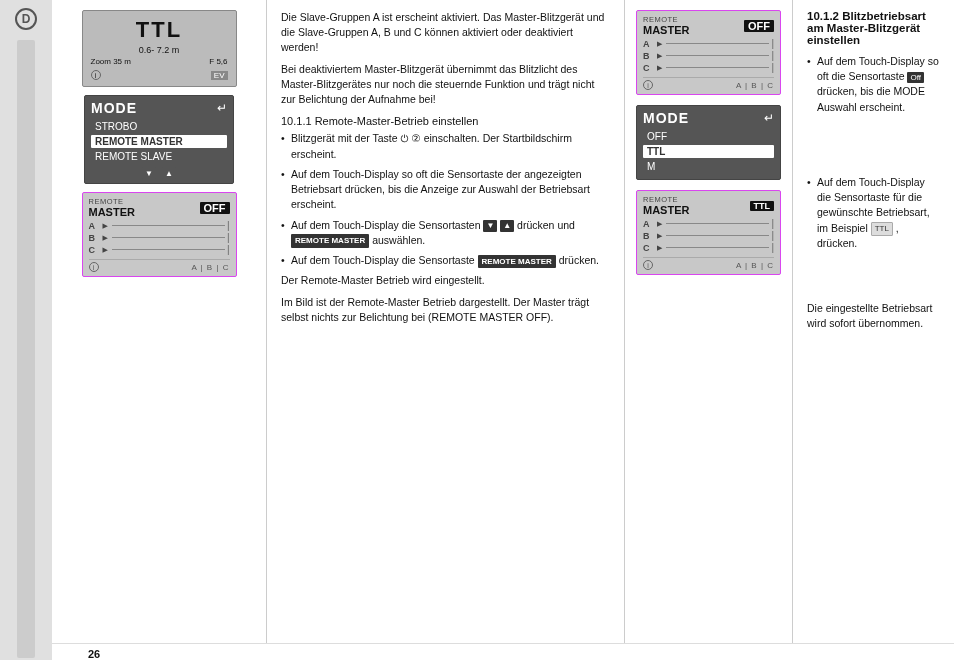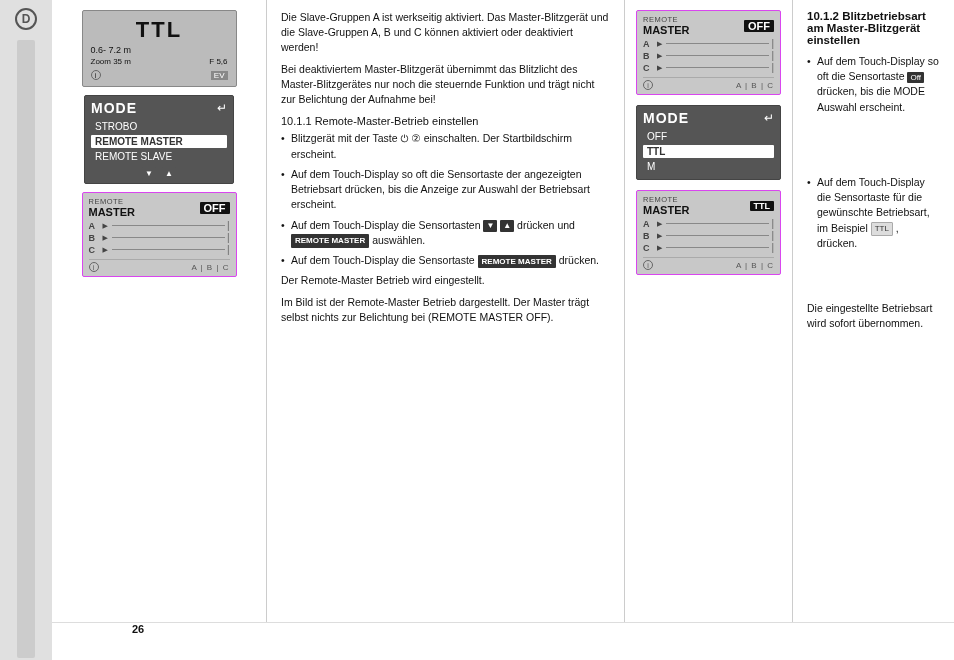--- a/index.html
+++ b/index.html
@@ -187,21 +187,21 @@
       margin-bottom: 8px;
     }
     .ttl-big {
       font-size: 22px;
       font-weight: bold;
       text-align: center;
       letter-spacing: 2px;
     }
     .ttl-range {
       font-size: 9px;
-      text-align: left;
+      text-align: center;
       margin-top: 2px;
     }
     .ttl-info-row {
       display: flex;
       justify-content: space-between;
       font-size: 8px;
       margin-top: 2px;
     }
     .ttl-ev {
       background: #888;
@@ -261,24 +261,24 @@
       color: #333;
       font-size: 8px;
       padding: 0 3px;
       border: 1px solid #aaa;
       border-radius: 1px;
       vertical-align: middle;
     }
 
     
     .page-footer {
-      height: 38px;
-      display: flex;
-      align-items: flex-start;
-      padding-left: 80px;
+      height: 17px;
+      display: flex;
+      align-items: flex-end;
+      padding-left: 36px;
       font-size: 11px;
       font-weight: bold;
       border-top: 1px solid #ddd;
     }
 
     .mode-display-left {
       background: #555;
       color: #fff;
       border: 1px solid #444;
       border-radius: 2px;
@@ -421,21 +421,21 @@
           <span class="display-pipe">|</span>
         </div>
         <div class="display-footer">
           <div class="footer-circle">i</div>
           <span class="footer-abc">A | B | C</span>
         </div>
       </div>
     </div>
 
     <div class="middle-panel">
-      <p class="body-text">Die Slave-Gruppen A ist werkseitig aktiviert. Das Master-Blitzgerät und die Slave-Gruppen A, B und C können aktiviert oder deaktiviert werden!</p>
+      <p class="body-text">Die Slave-Gruppen A ist erscheint aktiviert. Das Master-Blitzgerät und die Slave-Gruppen A, B und C können aktiviert oder deaktiviert werden!</p>
       <p class="body-text">Bei deaktiviertem Master-Blitzgerät übernimmt das Blitzlicht des Master-Blitzgerätes nur noch die steuernde Funktion und trägt nicht zur Belichtung der Aufnahme bei!</p>
       <div class="subsection-title">10.1.1 Remote-Master-Betrieb einstellen</div>
       <div class="bullet-item">Blitzgerät mit der Taste <span style="font-size:10px;">⏻</span> ② einschalten. Der Startbildschirm erscheint.</div>
       <div class="bullet-item">Auf dem Touch-Display so oft die Sensortaste der angezeigten Betriebsart drücken, bis die Anzeige zur Auswahl der Betriebsart erscheint.</div>
       <div class="bullet-item">Auf dem Touch-Display die Sensortasten <span class="badge">▼</span> <span class="badge">▲</span> drücken und <span class="remote-master-badge">REMOTE MASTER</span> auswählen.</div>
       <div class="bullet-item">Auf dem Touch-Display die Sensortaste <span class="remote-master-badge">REMOTE MASTER</span> drücken.</div>
       <p class="body-text">Der Remote-Master Betrieb wird eingestellt.</p>
       <p class="body-text">Im Bild ist der Remote-Master Betrieb dargestellt. Der Master trägt selbst nichts zur Belichtung bei (REMOTE MASTER OFF).</p>
     </div>
 

